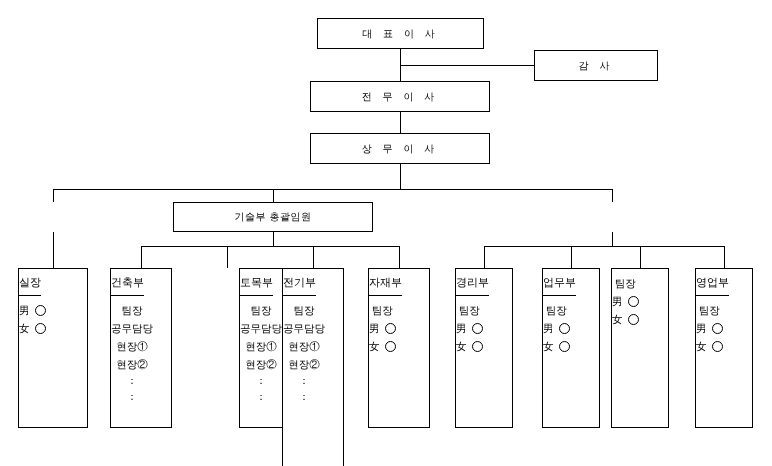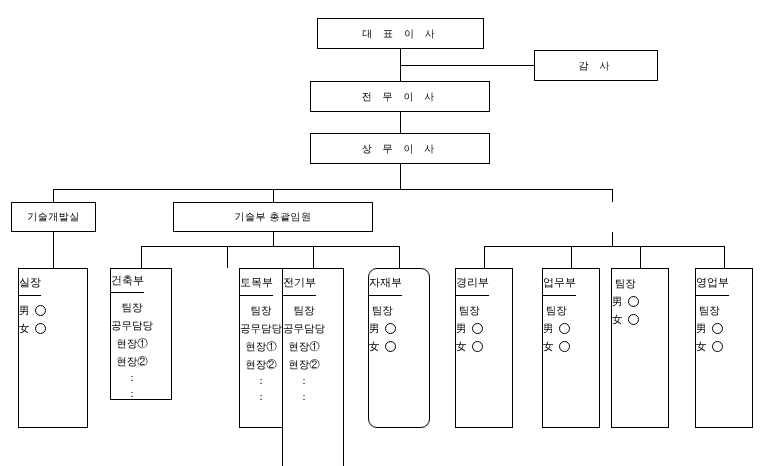--- a/index.html
+++ b/index.html
@@ -97,21 +97,20 @@
 <div id="chart">
 
   <div class="box spaced" style="left:317px; top:18px; width:167px; height:31px;">대 표 이 사</div>
 
   <div class="box spaced" style="left:534px; top:50px; width:124px; height:31px;">감    사</div>
 
   <div class="box spaced" style="left:310px; top:81px; width:180px; height:31px;">전 무 이 사</div>
 
   <div class="box spaced" style="left:310px; top:133px; width:180px; height:31px;">상 무 이 사</div>
 
-  <div class="box" style="left:11px; top:202px; width:85px; height:30px;">기술개발실</div>
 
   <div class="box" style="left:173px; top:202px; width:200px; height:30px;">기술부 총괄임원</div>
 
 
   <div class="line vline" style="left:400px; top:49px; height:32px;"></div>
   <div class="line hline" style="left:400px; top:65px; width:134px;"></div>
 
   <div class="line vline" style="left:400px; top:112px; height:21px;"></div>
 
   <div class="line vline" style="left:400px; top:164px; height:25px;"></div>
@@ -143,21 +142,21 @@
         <span>男</span>
         <span class="circle"></span>
       </div>
       <div class="dept-row">
         <span>女</span>
         <span class="circle"></span>
       </div>
     </div>
   </div>
 
-  <div class="dept" style="left:110px; top:268px; width:62px; height:132px;">
+  <div class="dept" style="left:110px; top:268px; width:62px; height:160px;">
     <div class="dept-head">건축부</div>
     <div class="dept-body">
       <div class="dept-row">
           <span>팀장</span>
         </div>
       <div class="dept-row">
           <span>공무담당</span>
         </div>
       <div class="dept-row">
           <span>현장①</span>
@@ -215,21 +214,21 @@
         </div>
       <div class="dept-row dots">
           <span>：</span>
         </div>
       <div class="dept-row dots">
           <span>：</span>
         </div>
     </div>
   </div>
 
-  <div class="dept" style="left:368px; top:268px; width:62px; height:160px;border-radius:9px;">
+  <div class="dept" style="left:368px; top:268px; width:62px; height:160px;">
     <div class="dept-head">자재부</div>
     <div class="dept-body">
       <div class="dept-row">
           <span>팀장</span>
         </div>
       <div class="dept-row">
         <span>男</span>
         <span class="circle"></span>
       </div>
       <div class="dept-row">

